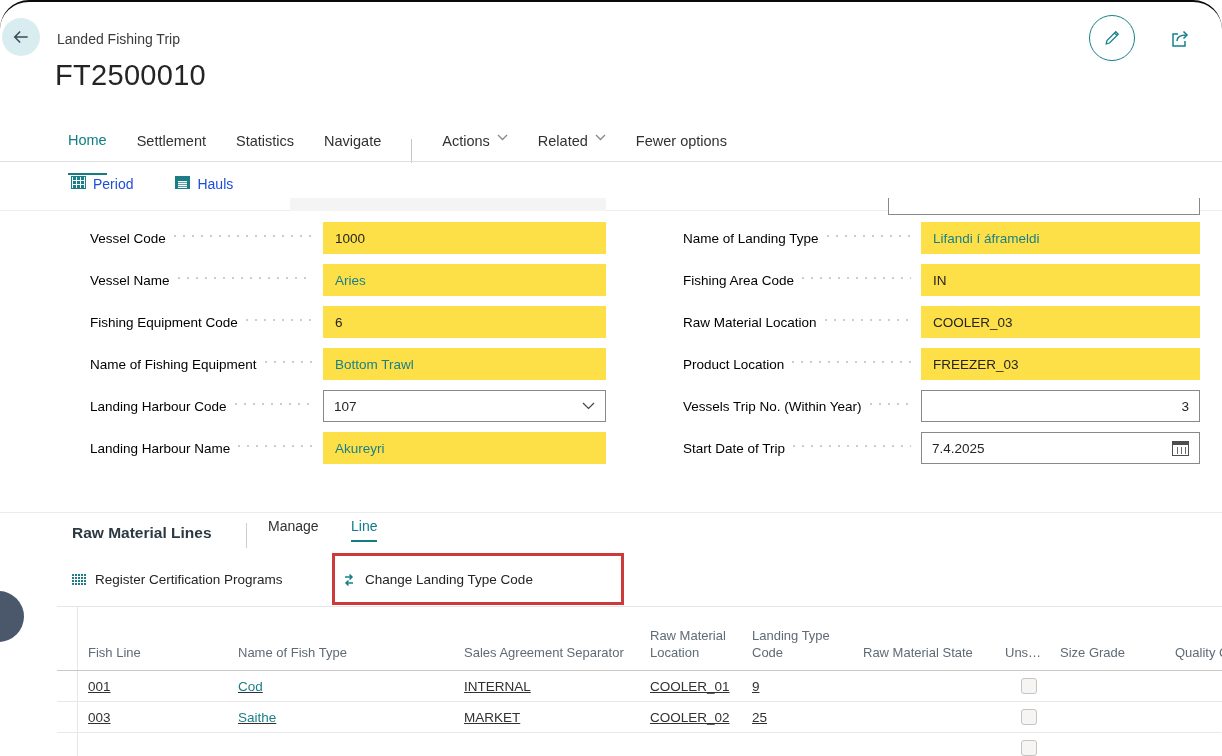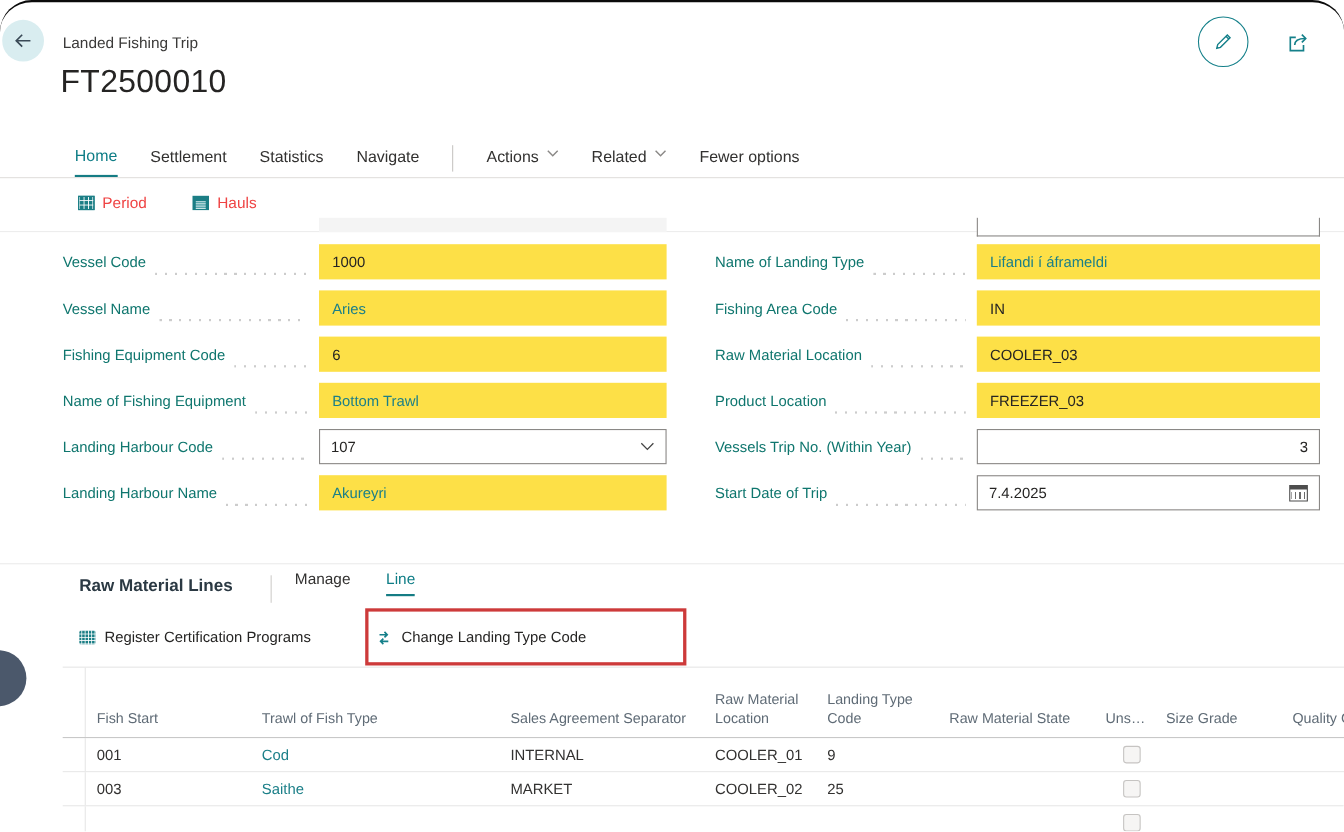--- a/index.html
+++ b/index.html
@@ -13,47 +13,47 @@
               background:#d9edf0; display:flex; align-items:center; justify-content:center; cursor:pointer; }
   .caption { position:absolute; left:57px; top:29px; font-size:14px; color:#3b3a39; }
   .page-title { position:absolute; left:55px; top:57px; font-size:29px; font-weight:300; color:#252423; letter-spacing:.3px; }
   .edit-btn { position:absolute; left:1089px; top:13px; width:46px; height:46px; border-radius:50%;
               border:1.6px solid #15808a; display:flex; align-items:center; justify-content:center; cursor:pointer; }
   .share-btn { position:absolute; left:1166px; top:23px; width:28px; height:28px; display:flex;
                align-items:center; justify-content:center; cursor:pointer; }
 
   
   .tabbar { position:absolute; left:68px; top:130px; display:flex; align-items:center; gap:30px; font-size:14.5px; }
-  .tab { color:#323130; padding-bottom:9px; cursor:pointer; white-space:nowrap; }
+  .tab { color:#323130; padding-bottom:25px; cursor:pointer; white-space:nowrap; }
   .tab.active { color:#0e7d86; border-bottom:2.5px solid #157c84; }
   .menu-divider { width:1px; height:24px; background:#c8c6c4; margin-bottom:6px; }
   .dropdown { display:flex; align-items:center; gap:7px; }
   .chev { margin-bottom:7px; }
   .tabline { position:absolute; left:0; right:0; top:159px; height:1px; background:#e1dfdd; }
 
   
   .ribbon { position:absolute; left:71px; top:174px; display:flex; gap:42px; align-items:center; font-size:14px; }
-  .ribbon-item { display:flex; align-items:center; gap:7px; cursor:pointer; color:#ef4444; }
+  .ribbon-item { display:flex; align-items:flex-start; gap:7px; cursor:pointer; color:#1d4ed8; }
   .icon-period { width:15px; height:13px; background:#1b7e85;
       background-image:linear-gradient(#fff 1px, transparent 1px), linear-gradient(90deg,#fff 1px, transparent 1px);
       background-size:4px 4px; background-position:0 3px; border:1px solid #1b7e85; }
   .icon-hauls { width:15px; height:13px; position:relative; background:#1b7e85; }
   .icon-hauls::after { content:""; position:absolute; left:3px; top:5px; width:9px; height:7px; background:#5aa7ad;
       background-image:linear-gradient(#fff 1px, transparent 1px); background-size:3px 2px; }
   .ribline { position:absolute; left:0; right:0; top:208px; height:1px; background:#ededed; }
 
   
   .sliver-left { position:absolute; left:290px; top:196px; width:316px; height:13px; background:#f4f4f4; }
   .sliver-right { position:absolute; left:888px; top:196px; width:312px; height:17px; background:#fff;
                   border:1px solid #8a8886; border-top:none; }
   .fcol { position:absolute; top:220px; }
   .fcol.left { left:57px; width:549px; }
   .fcol.right { left:650px; width:550px; }
   .frow { display:flex; align-items:center; height:32px; margin-bottom:10px; }
-  .flabel { display:flex; align-items:flex-end; color:#0f766e; font-size:13.5px; flex:0 0 auto; }
+  .flabel { display:flex; align-items:flex-start; color:#000000; font-size:13.5px; flex:0 0 auto;margin-left:33px; }
   .fcol.left .flabel { width:233px; }
   .fcol.right .flabel { width:238px; }
   .leader { flex:1; height:2px; margin:0 10px 0 8px; transform:translateY(4px);
             background:repeating-linear-gradient(to right,#cccccc 0 2px, transparent 2px 9px); }
   .fctrl { flex:1; height:32px; display:flex; align-items:center; position:relative; }
   .ctl-ro { background:#fde047; width:100%; height:100%; display:flex; align-items:center; padding:0 12px; color:#252423; }
   .ctl-ro.link { color:#1b7f88; cursor:pointer; }
   .ctl-box { background:#fff; width:100%; height:100%; border:1px solid #8a8886; display:flex; align-items:center; padding:0 10px; }
   .ctl-box input { border:none; outline:none; width:100%; font:inherit; color:#252423; background:transparent; }
   .ctl-box input.num { text-align:right; }
@@ -79,21 +79,21 @@
       background-image:linear-gradient(#fff 1px, transparent 1px), linear-gradient(90deg,#fff 1px, transparent 1px);
       background-size:3px 3px; background-position:2px 3px; }
   .red-box { position:absolute; left:332px; top:551px; width:292px; height:52px; border:3px solid #cd3a3a; z-index:6; }
 
   
   .grid { position:absolute; left:57px; top:604px; width:1233px; border-top:1px solid #e6e6e6; font-size:13.5px; }
   .grow { display:flex; align-items:stretch; }
   .ghead { height:64px; border-bottom:1px solid #c8c8c8; color:#5f6b76; font-size:13px; }
   .ghead .gcell { display:flex; align-items:flex-end; padding-bottom:8px; line-height:1.3; }
   .gdata { height:31px; border-bottom:1px solid #e8e8e8; }
-  .gdata .gcell { display:flex; align-items:center; }
+  .gdata .gcell { display:flex; align-items:center;text-decoration:underline; }
   .gcell { padding-left:10px; overflow:hidden; white-space:nowrap; }
   .gcell.wrap { white-space:normal; }
   .cg  { flex:0 0 21px; padding:0; border-right:1px solid #e6e6e6; }
   .cc1 { flex:0 0 150px; }
   .cc2 { flex:0 0 226px; }
   .cc3 { flex:0 0 186px; }
   .cc4 { flex:0 0 102px; }
   .cc5 { flex:0 0 111px; }
   .cc6 { flex:0 0 142px; }
   .cc7 { flex:0 0 55px; }
@@ -312,22 +312,22 @@
         <path d="M12 11 H5 M7.5 8.5 L5 11 L7.5 13.5" fill="none" stroke="#15808a" stroke-width="1.5"></path>
       </svg>
       <span>Change Landing Type Code</span>
     </div>
   </div>
   <div class="red-box"></div>
 
   <div class="grid">
     <div class="grow ghead">
       <div class="gcell cg"></div>
-      <div class="gcell cc1">Fish Start</div>
-      <div class="gcell cc2">Trawl of Fish Type</div>
+      <div class="gcell cc1">Fish Line</div>
+      <div class="gcell cc2">Name of Fish Type</div>
       <div class="gcell cc3 wrap">Sales Agreement Separator</div>
       <div class="gcell cc4 wrap">Raw Material Location</div>
       <div class="gcell cc5 wrap">Landing Type Code</div>
       <div class="gcell cc6 wrap">Raw Material State</div>
       <div class="gcell cc7">Uns…</div>
       <div class="gcell cc8">Size Grade</div>
       <div class="gcell cc9">Quality Grade</div>
     </div>
 
     <div class="grow gdata">

